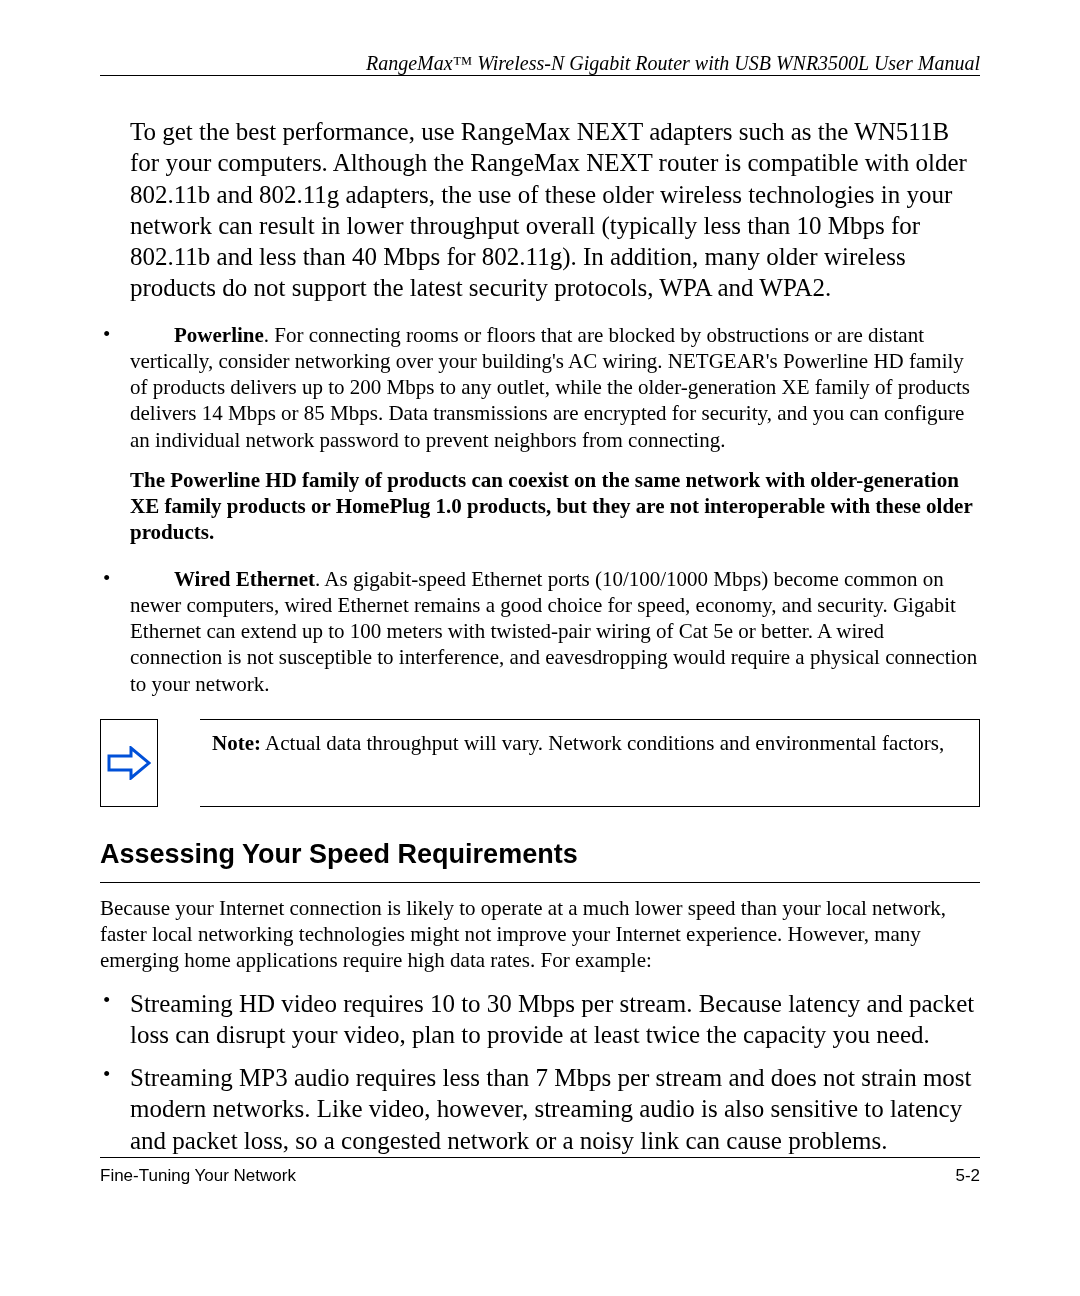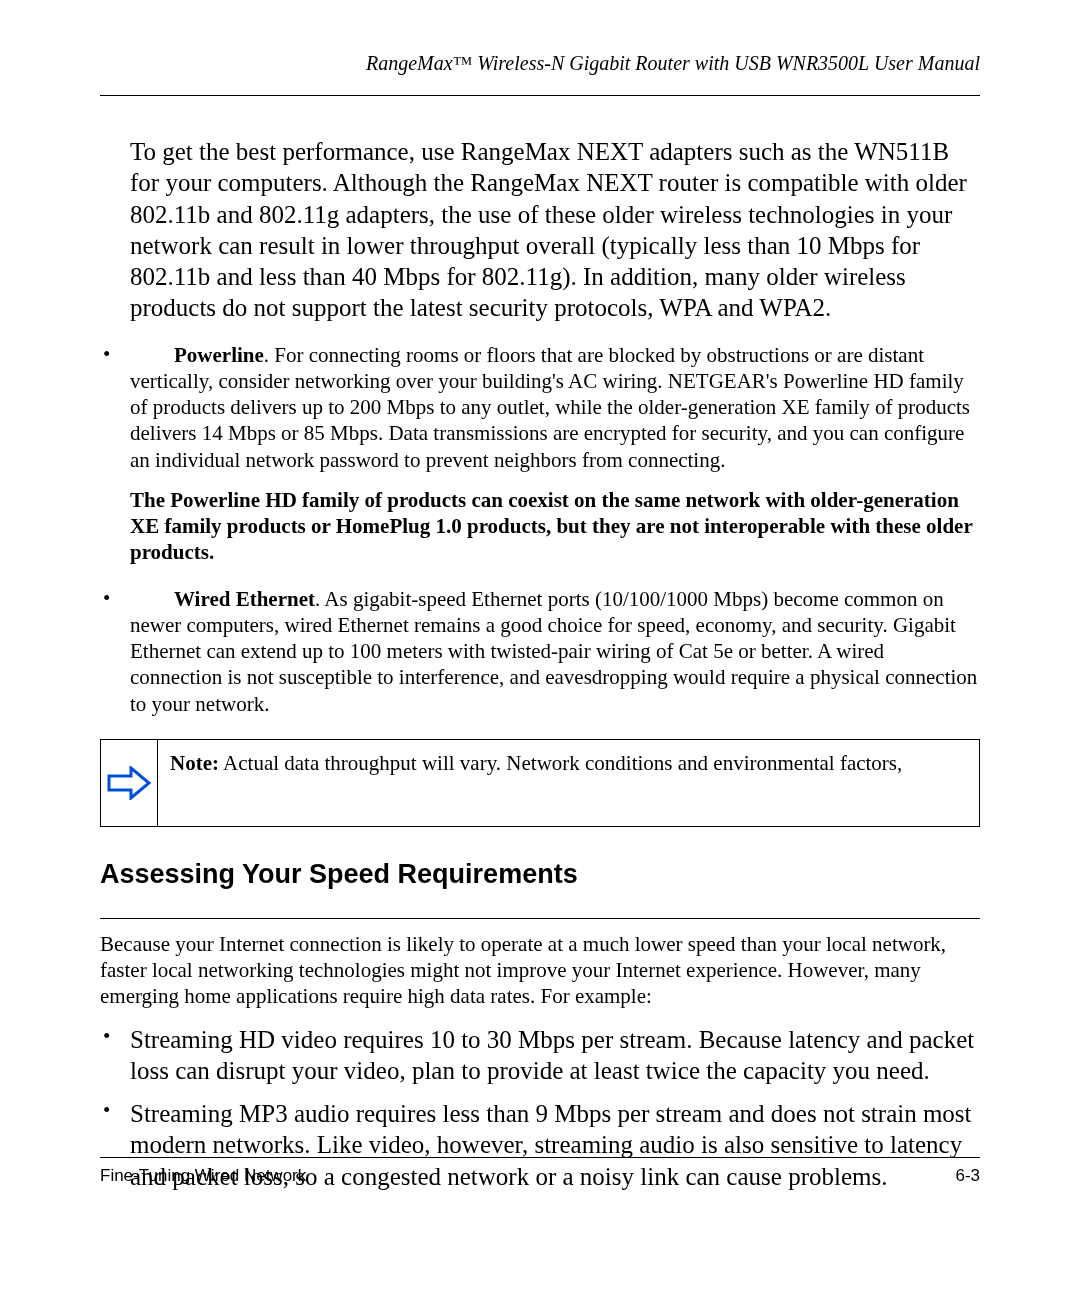--- a/index.html
+++ b/index.html
@@ -11,21 +11,21 @@
       height: 1296px;
       position: relative;
     }
     .page {
       padding: 52px 100px 0 100px;
     }
     .header {
       text-align: right;
       font-style: italic;
       font-size: 20px;
-      padding-bottom: 20px;
+      padding-bottom: 0;
       border-bottom: 1.5px solid #000;
       margin-bottom: 40px;
     }
     .body-para {
       font-size: 25px;
       line-height: 1.25;
       margin-left: 30px;
       margin-bottom: 18px;
     }
     .bullet-item {
@@ -50,20 +50,21 @@
       line-height: 1.25;
       margin-left: 30px;
       margin-top: 10px;
       margin-bottom: 10px;
       font-weight: bold;
     }
     .note-outer {
       display: flex;
       margin-top: 22px;
       margin-bottom: 32px;
+      gap: 42px;
     }
     .note-icon-box {
       border: 1.5px solid #000;
       width: 58px;
       height: 88px;
       display: flex;
       align-items: center;
       justify-content: center;
       flex-shrink: 0;
     }
@@ -79,21 +80,21 @@
     .note-text-cont {
       display: block;
       margin-left: 48px;
     }
     h2.section-heading {
       font-family: Arial, Helvetica, sans-serif;
       font-weight: bold;
       font-size: 27px;
       margin-top: 18px;
       margin-bottom: 12px;
-      padding-bottom: 28px;
+      padding-bottom: 12px;
       border-bottom: 1.5px solid #000;
     }
     .after-heading {
       font-size: 21px;
       line-height: 1.25;
       margin-bottom: 14px;
     }
     .lower-bullet {
       display: flex;
       margin-bottom: 12px;
@@ -165,24 +166,24 @@
 
   <p class="after-heading">Because your Internet connection is likely to operate at a much lower speed than your local network, faster local networking technologies might not improve your Internet experience. However, many emerging home applications require high data rates. For example:</p>
 
   <div class="lower-bullet">
     <div class="bullet-dot">•</div>
     <div class="bullet-content">Streaming HD video requires 10 to 30 Mbps per stream. Because latency and packet loss can disrupt your video, plan to provide at least twice the capacity you need.</div>
   </div>
 
   <div class="lower-bullet">
     <div class="bullet-dot">•</div>
-    <div class="bullet-content">Streaming MP3 audio requires less than 9 Mbps per stream and does not strain most modern networks. Like video, however, streaming audio is also sensitive to latency and packet loss, so a congested network or a noisy link can cause problems.</div>
+    <div class="bullet-content">Streaming MP3 audio requires less than 7 Mbps per stream and does not strain most modern networks. Like video, however, streaming audio is also sensitive to latency and packet loss, so a congested network or a noisy link can cause problems.</div>
   </div>
 
 </div>
 
 <div class="footer">
   <div class="footer-rule"></div>
   <div class="footer-row">
-    <span>Fine-Tuning Wired Network</span>
-    <span>6-3</span>
+    <span>Fine-Tuning Your Network</span>
+    <span>5-2</span>
   </div>
 </div>
 
 </body></html>

